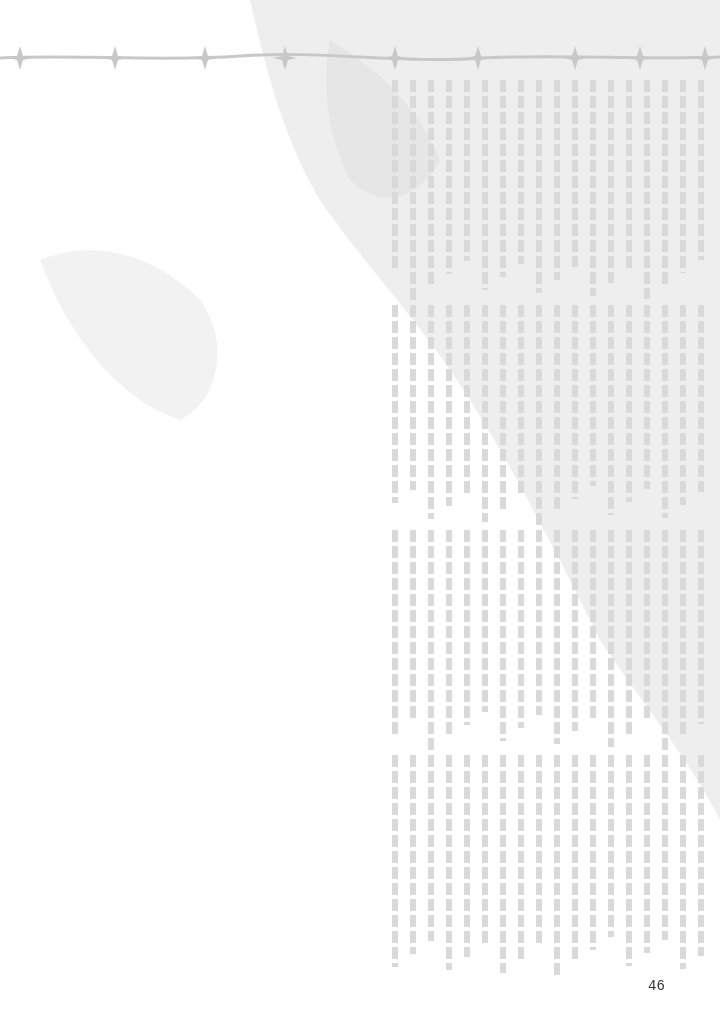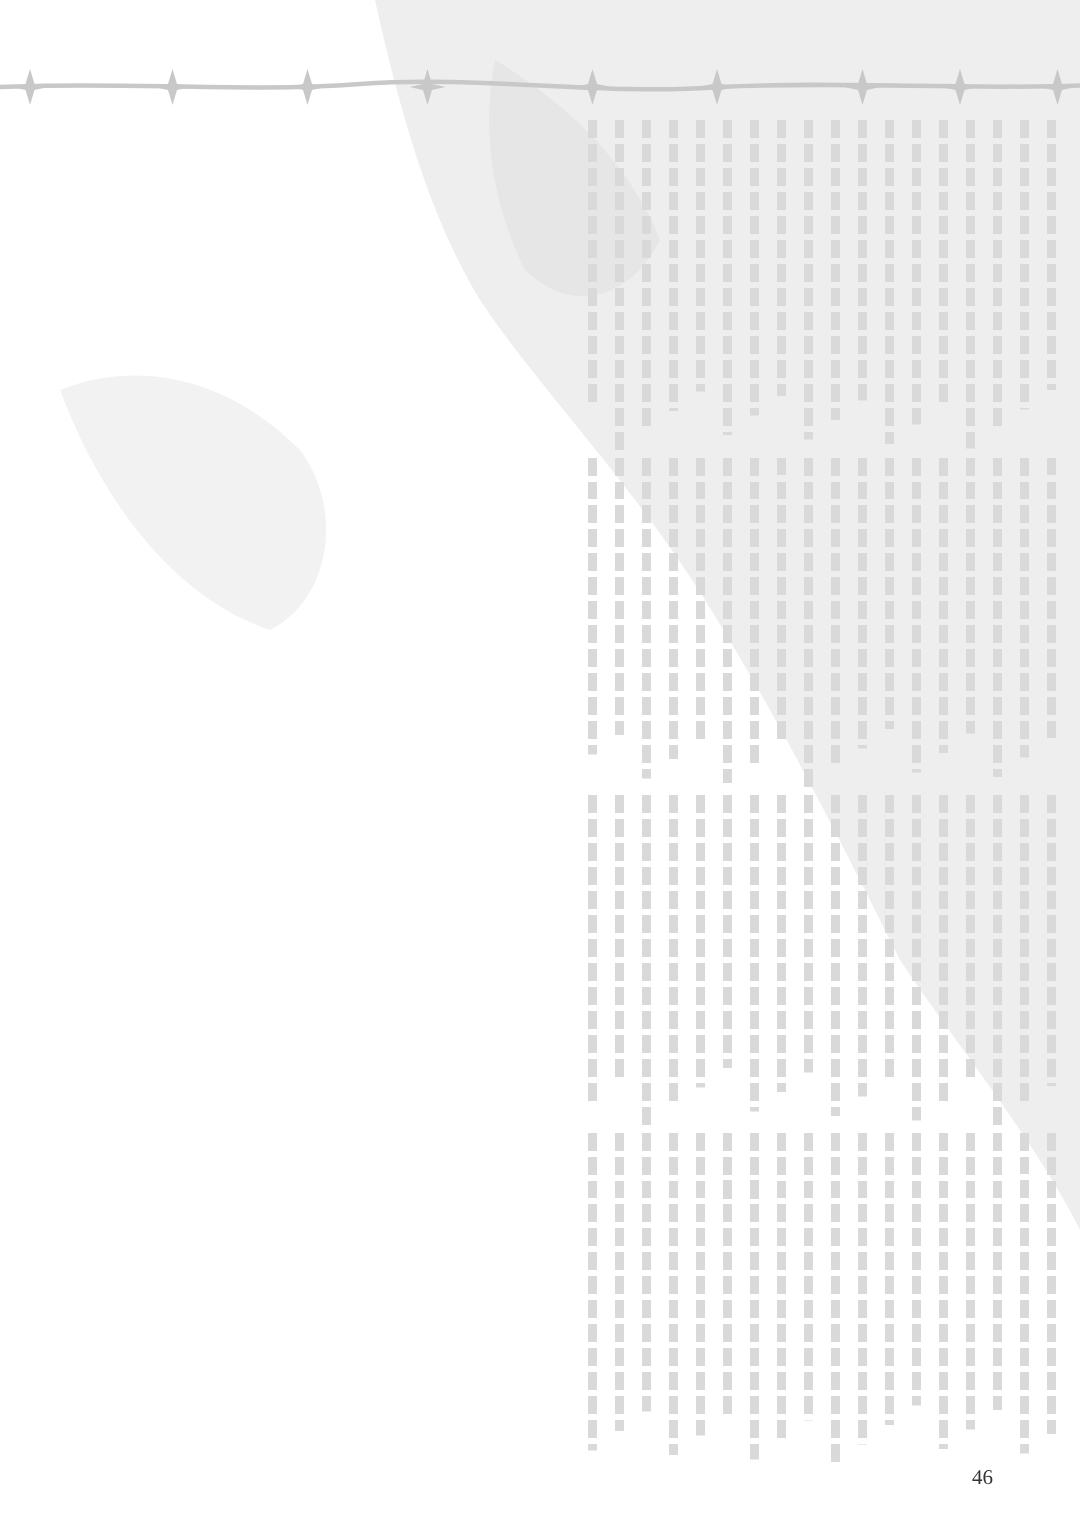--- a/index.html
+++ b/index.html
@@ -29,21 +29,21 @@
     }
     .line.placeholder {
       color: transparent;
       background: repeating-linear-gradient(to bottom, #d9d9d9 0 12px, transparent 12px 16px);
       background-size: 6px 100%;
       background-repeat: no-repeat;
       background-position: center;
     }
     .page-number {
       position: absolute; left: 648px; top: 978px;
-      font-family: Liberation Serif, serif; font-size: 14px; color: #333;
+      font-family: Liberation Mono, monospace; font-size: 14px; color: #333;
     }
   </style>
 </head>
 <body>
 
 <svg class="watermark" viewBox="0 0 720 1017">
   <path d="M250 0 L720 0 L720 820 C690 760 640 700 600 640 C560 560 520 480 470 400 C420 320 360 260 320 200 C290 150 270 90 250 0 Z" fill="#eeeeee"></path>
   <path d="M330 40 C380 70 420 110 440 160 C420 200 380 210 350 180 C330 140 320 90 330 40 Z" fill="#e6e6e6"></path>
   <path d="M40 260 C90 240 150 250 200 300 C230 340 220 400 180 420 C120 400 70 340 40 260 Z" fill="#f2f2f2"></path>
 </svg>

